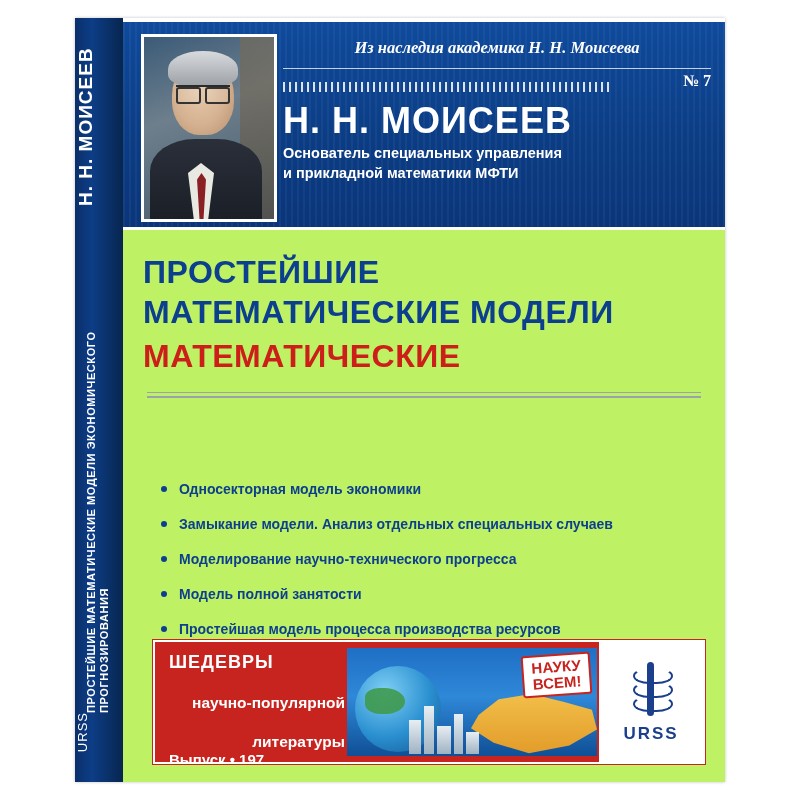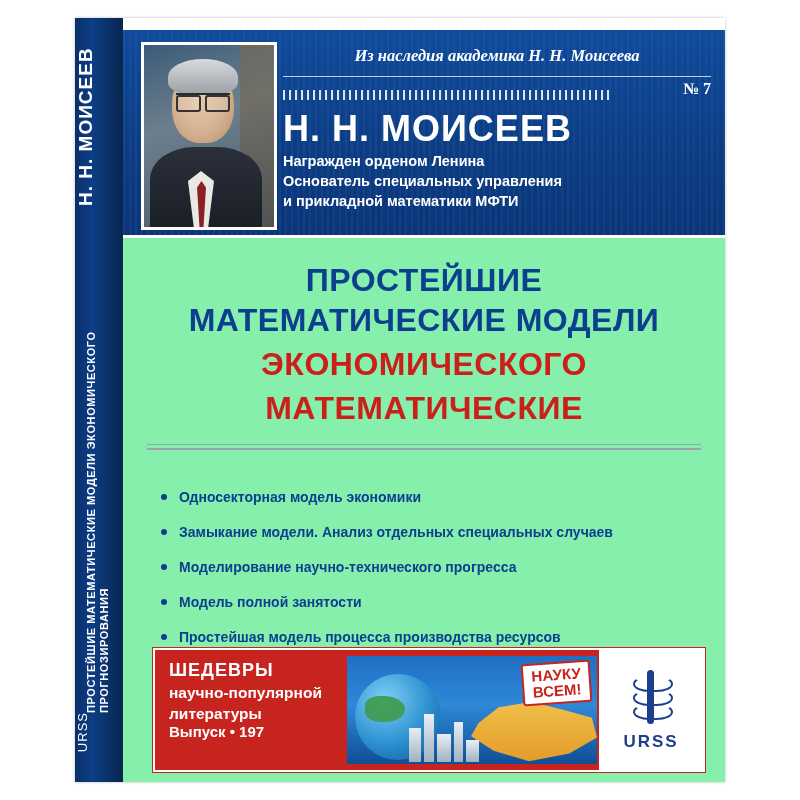--- a/index.html
+++ b/index.html
@@ -78,24 +78,24 @@
     transform: rotate(180deg);
     font-size: 13px;
     letter-spacing: 1px;
     color: #ffffff;
   }
 
   
   #body {
     position: absolute;
     left: 48px;
-    top: 12px;
+    top: 4px;
     width: 602px;
     height: 100%;
-    background: #86efac;
+    background: #bef264;
   }
 
   
   #header {
     position: relative;
     height: 205px;
     background: linear-gradient(180deg, #0f4a9c 0%, #0b3c83 60%, #0a357a 100%);
     border-bottom: 3px solid #ffffff;
   }
   #header-inner {
@@ -243,21 +243,20 @@
   #credits div { margin-bottom: 1px; }
 
   
   #title-area {
     position: absolute;
     left: 0;
     top: 208px;
     width: 602px;
     padding: 22px 20px 0 20px;
     box-sizing: border-box;
-    text-align: center;
   }
   .title-blue {
     color: #0d3f8f;
     font-size: 32px;
     font-weight: bold;
     line-height: 40px;
     letter-spacing: 0.5px;
   }
   .title-red {
     color: #cc1f1a;
@@ -329,21 +328,22 @@
   }
   #banner-left .l1 {
     font-size: 18px;
     font-weight: bold;
     letter-spacing: 1px;
   }
   #banner-left .l2 {
     font-size: 15.5px;
     font-weight: bold;
     line-height: 19px;
-    margin-top: 2px;
+    margin-top: 20px;
+    text-align: right;
   }
   #banner-left .l4 {
     font-size: 15px;
     font-weight: bold;
   }
   #banner-art {
     position: absolute;
     left: 192px;
     top: 6px;
     width: 250px;
@@ -483,30 +483,28 @@
             <span class="p-glass-l"></span>
             <span class="p-glass-r"></span>
           </div>
         </div>
 
         <div id="series-line">Из наследия академика Н. Н. Моисеева</div>
         <div id="issue-rule"></div>
         <div id="issue-no">№ 7</div>
         <div id="author-name">Н. Н. МОИСЕЕВ</div>
         <div id="credits">
-          <div>Награжден орденом Ленина</div>
           <div>Основатель специальных управления</div>
           <div>и прикладной математики МФТИ</div>
         </div>
       </div>
 
       <div id="title-area">
         <div class="title-blue">ПРОСТЕЙШИЕ</div>
         <div class="title-blue">МАТЕМАТИЧЕСКИЕ МОДЕЛИ</div>
-        <div class="title-red">ЭКОНОМИЧЕСКОГО</div>
         <div class="title-red">МАТЕМАТИЧЕСКИЕ</div>
         <div id="title-rule-top"></div>
         <div id="title-rule-bottom"></div>
       </div>
 
       <div id="toc">
         <div class="toc-item">Односекторная модель экономики</div>
         <div class="toc-item">Замыкание модели. Анализ отдельных специальных случаев</div>
         <div class="toc-item">Моделирование научно-технического прогресса</div>
         <div class="toc-item">Модель полной занятости</div>

